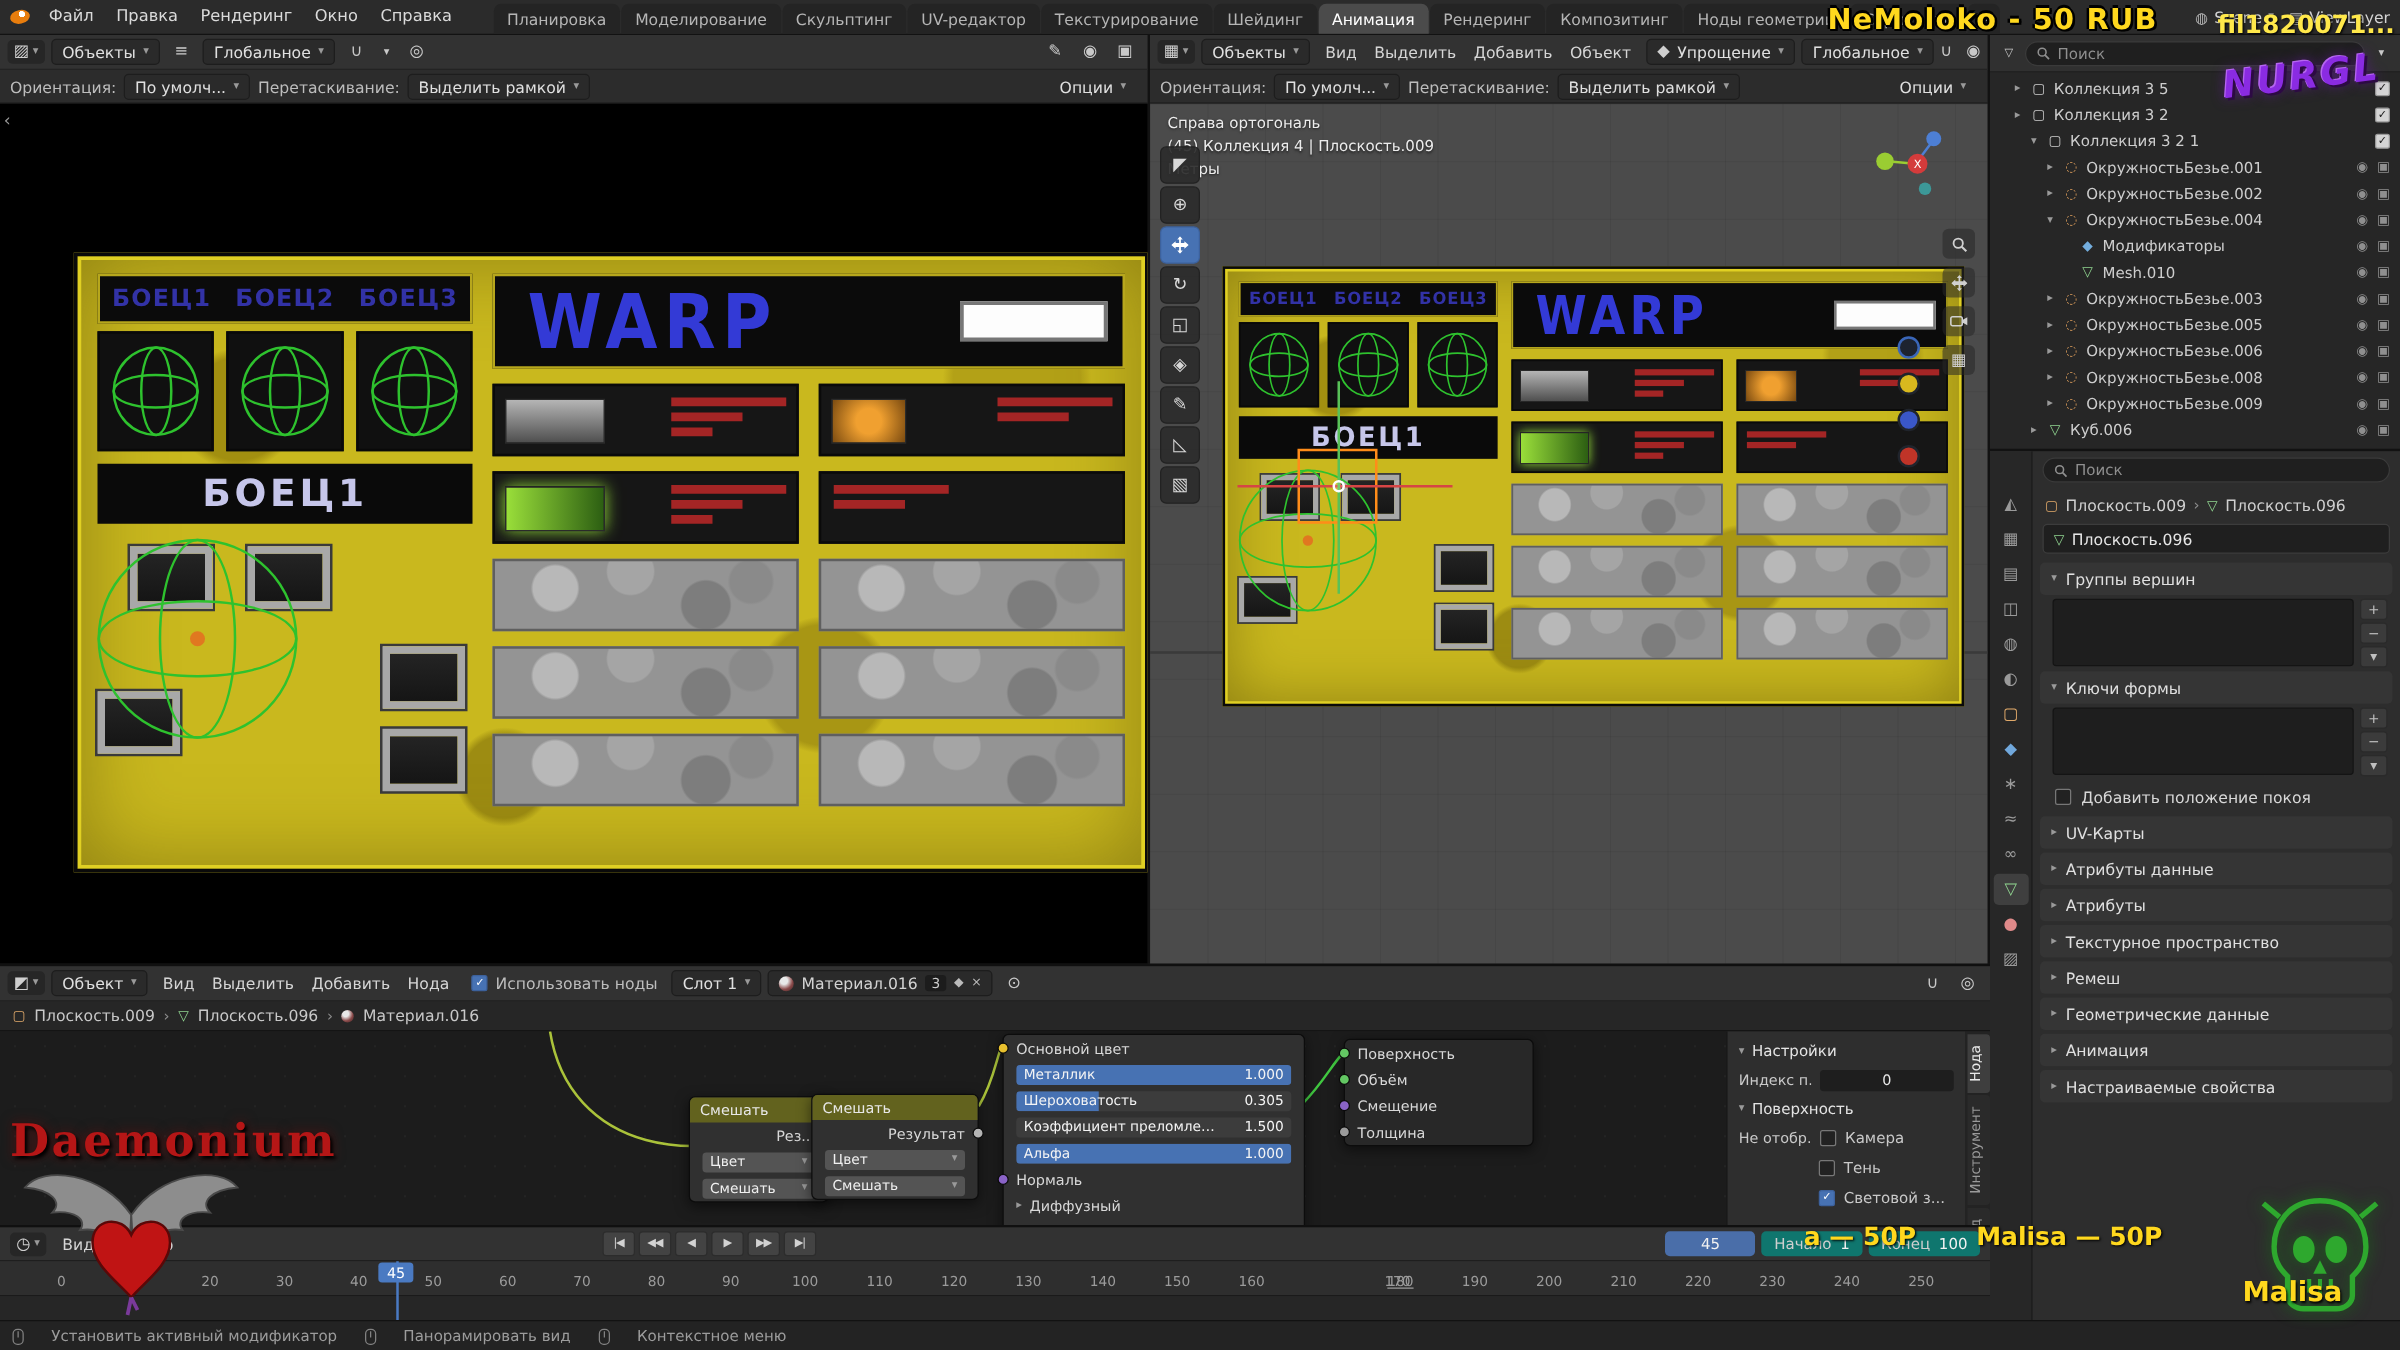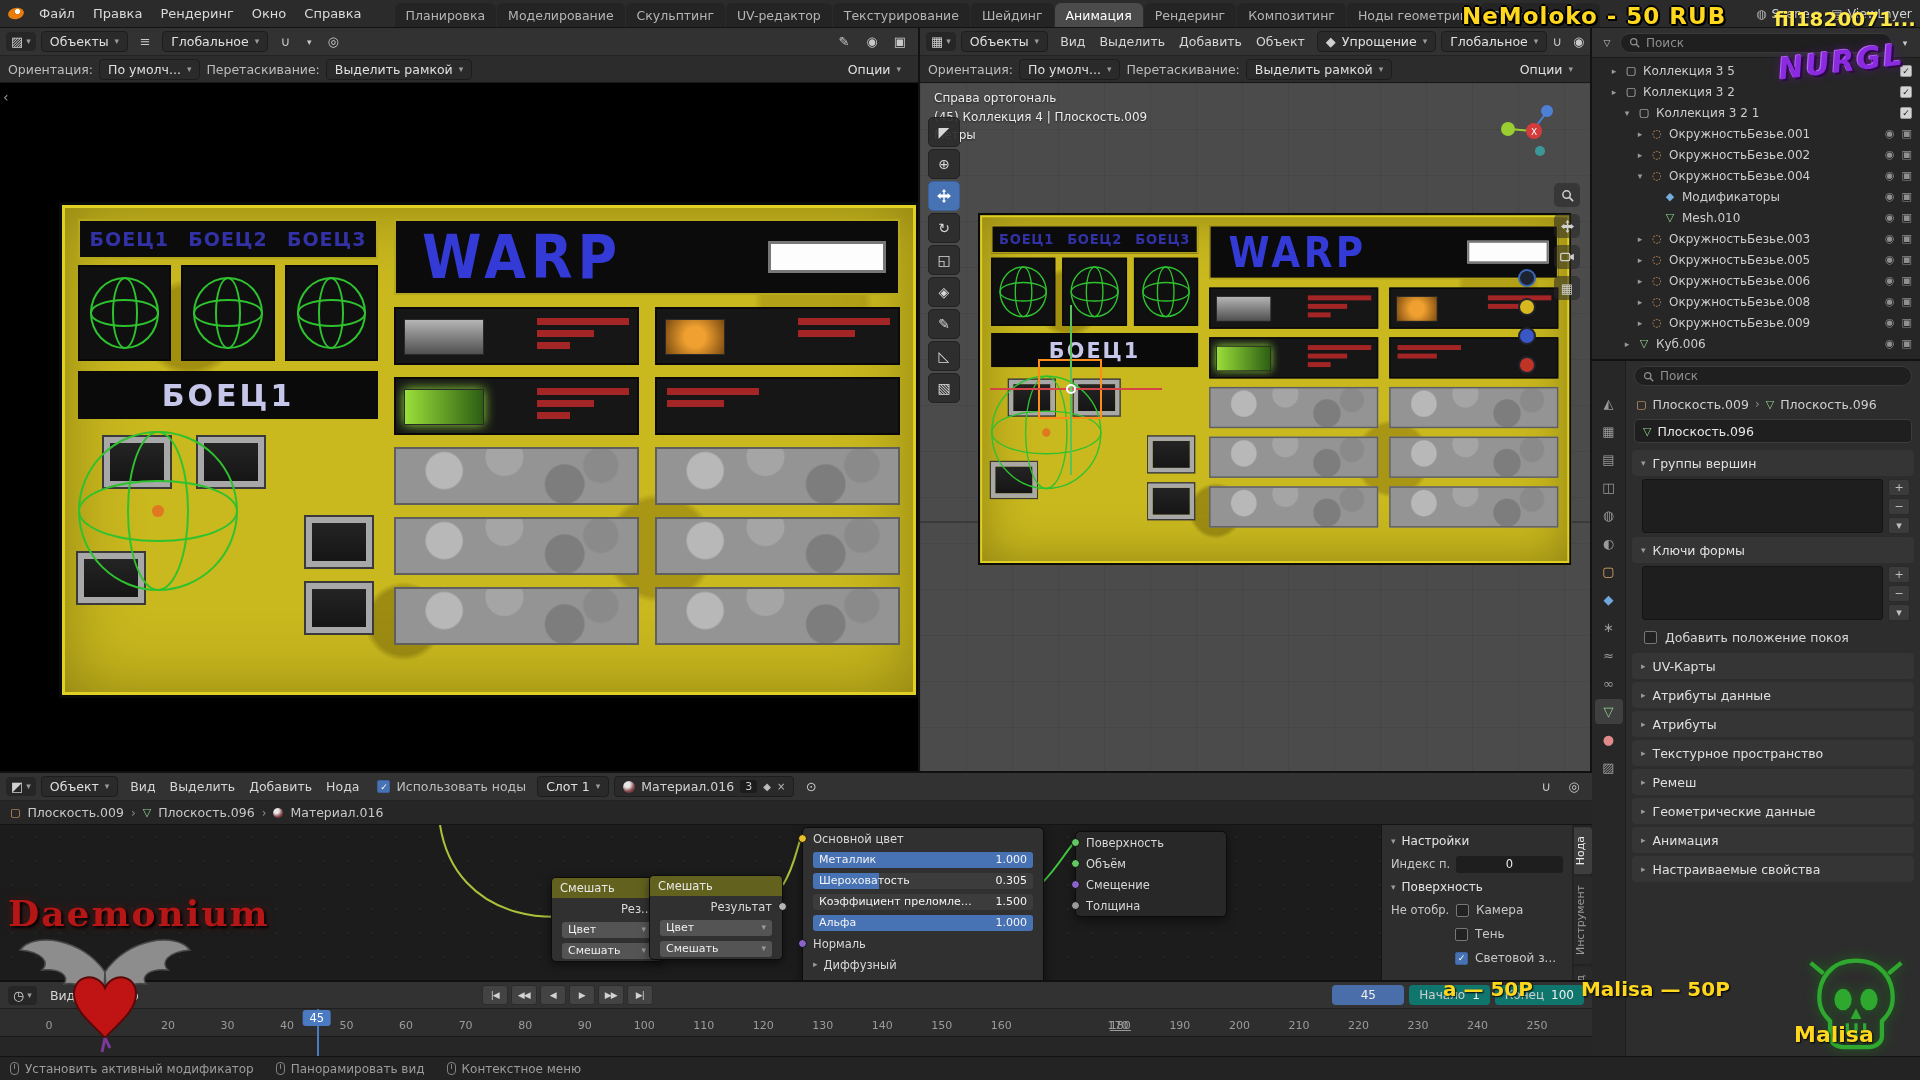--- a/index.html
+++ b/index.html
@@ -173,21 +173,21 @@
 .field{background:#0f766e;border-radius:4px;height:20px;display:inline-flex;align-items:center;gap:7px;padding:0 10px;font-size:12px;color:#f0f0f0}
 .field.frame{background:#4a6ea9;min-width:72px;justify-content:center}
 .flab{color:#cfcfcf}
 .tl-ruler{position:absolute;left:0;top:27px;right:0;height:28px;background:#2e2e2e;border-bottom:1px solid #1a1a1a}
 .tick{position:absolute;bottom:4px;transform:translateX(-50%);font-size:11px;color:#9b9b9b}
 .tl-track{position:absolute;left:0;top:55px;right:0;bottom:0;background:#262626}
 .playhead{position:absolute;top:27px;bottom:0;width:2px;background:#4a7ac2;z-index:2}
 .ph-badge{position:absolute;top:28px;transform:translateX(-50%);background:#4a7ac2;color:#fff;font-size:11.5px;padding:1px 7px;border-radius:3px;z-index:3}
 
 #statusbar{position:absolute;left:0;top:1056px;width:1920px;height:24px;background:#232323;border-top:1px solid #121212;display:flex;align-items:center;gap:20px;padding:0 10px;font-size:12px;color:#9c9c9c}
-.sb-item{display:inline-flex;align-items:flex-start;gap:6px}
+.sb-item{display:inline-flex;align-items:flex-end;gap:22px}
 .mouseico{width:9px;height:13px;border:1px solid #828282;border-radius:4px;position:relative;display:inline-block}
 .mouseico::after{content:"";position:absolute;left:50%;top:1px;width:1px;height:5px;background:#828282;margin-left:-.5px}
 
 .ov-nemoloko{position:absolute;left:1462px;top:3px;font-size:23px;font-weight:bold;color:#ffd81e;letter-spacing:1px;z-index:40;text-shadow:-2px 0 #000,2px 0 #000,0 -2px #000,0 2px #000,2px 2px #000}
 .ov-user{position:absolute;left:1774px;top:7px;font-size:20px;font-weight:bold;color:#ffe84a;z-index:40;text-shadow:1px 1px 2px #000}
 .ov-nurgl{position:absolute;left:1778px;top:44px;font-size:30px;font-weight:bold;font-style:italic;color:#8a2be2;letter-spacing:2px;transform:rotate(-7deg);z-index:40;text-shadow:2px 2px 0 #2d0a44,-1px -1px 0 #b565f0,0 0 10px #5a1a8a}
 .ov-daemonium{position:absolute;left:8px;top:892px;font-family:"DejaVu Serif",serif;font-weight:bold;font-size:36px;color:#b51616;letter-spacing:2px;z-index:40;text-shadow:2px 2px 3px #000,0 0 10px rgba(120,10,10,.6)}
 .ov-wings{position:absolute;left:10px;top:930px;z-index:39}
 .ov-donation{position:absolute;left:1443px;top:977px;display:flex;gap:48px;font-size:20px;font-weight:bold;color:#ffd81e;z-index:40;text-shadow:1px 1px 2px #000}
 .ov-malisa{position:absolute;left:1794px;top:1022px;font-size:22px;font-weight:bold;color:#ffd81e;z-index:41;text-shadow:1px 1px 2px #000}

